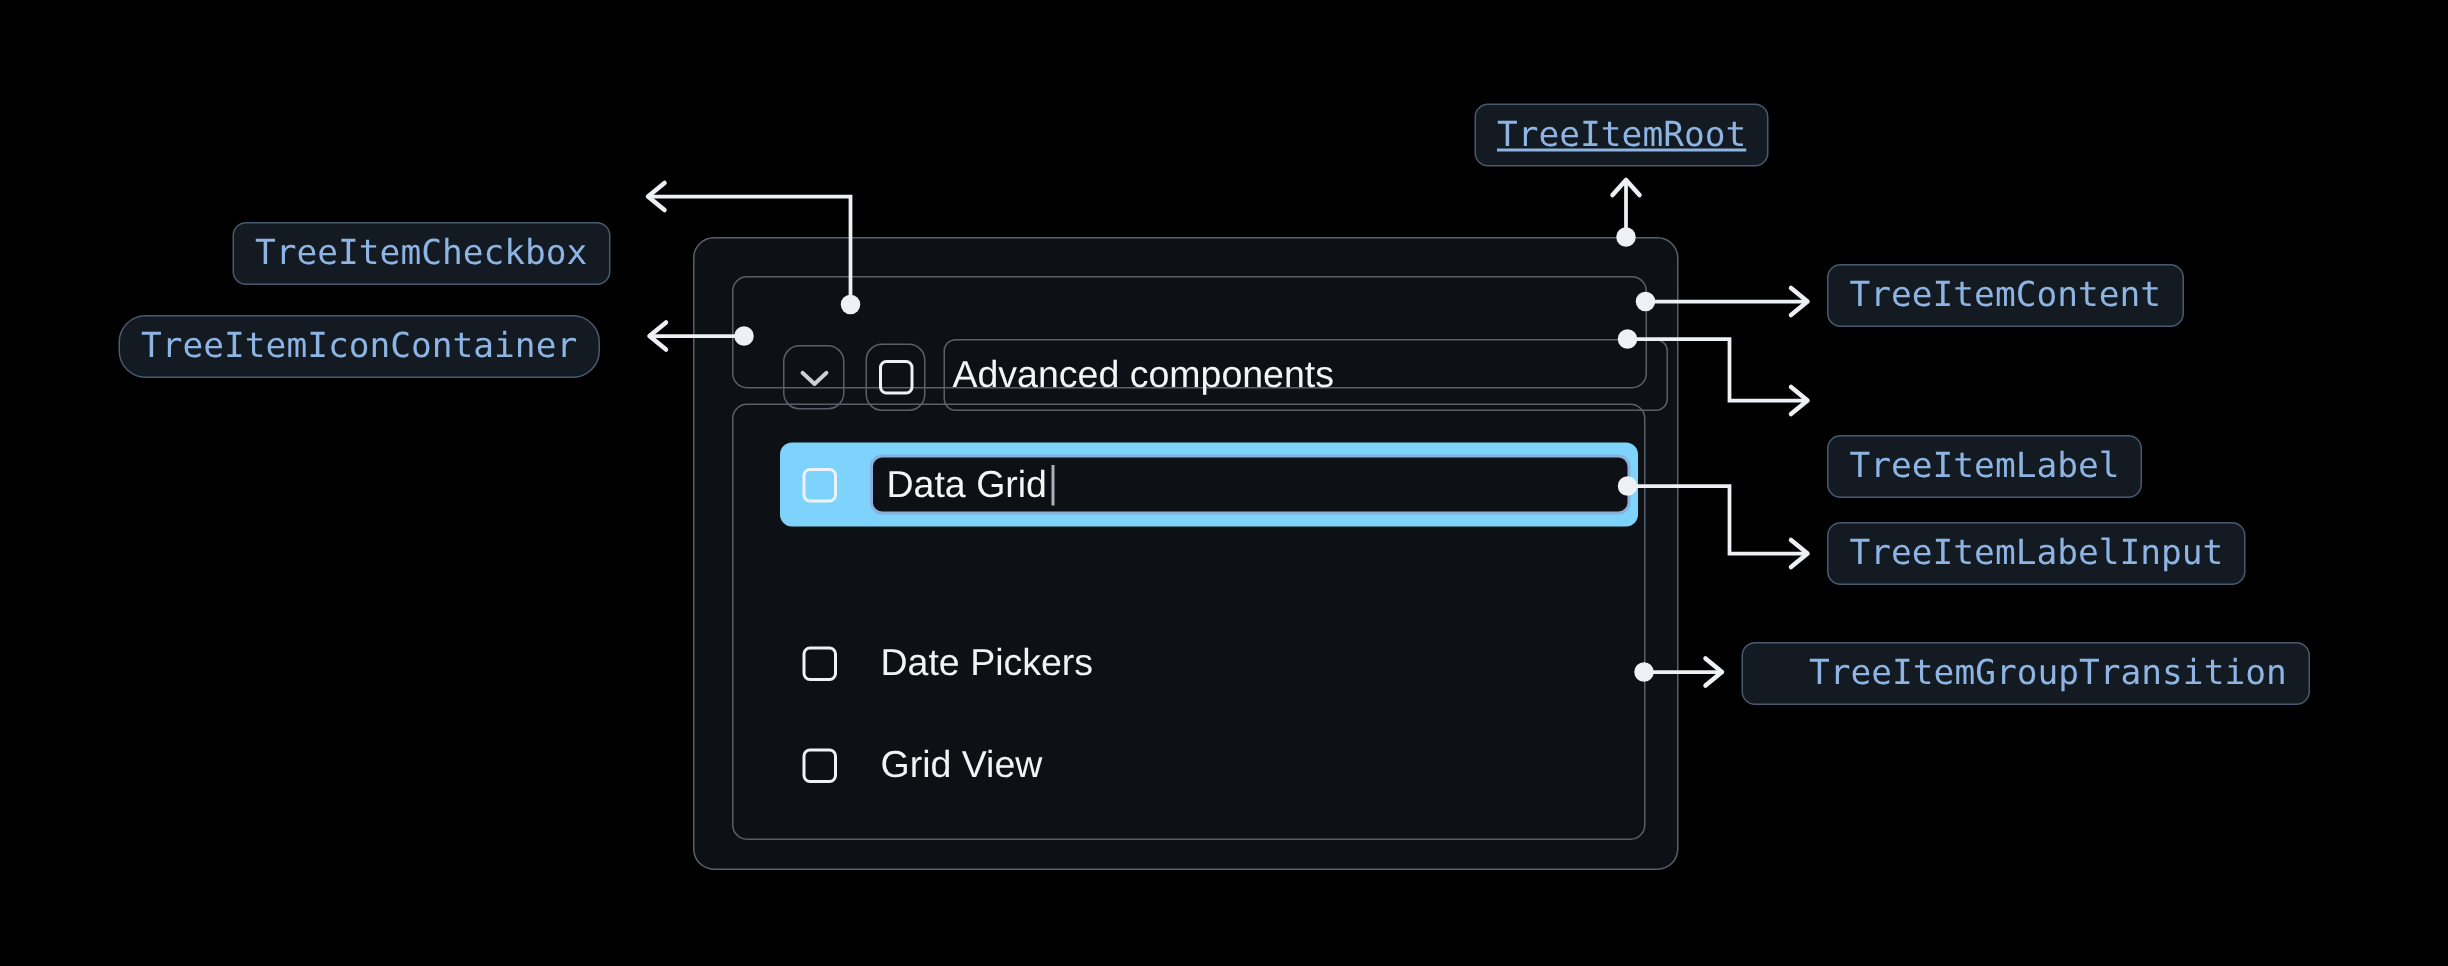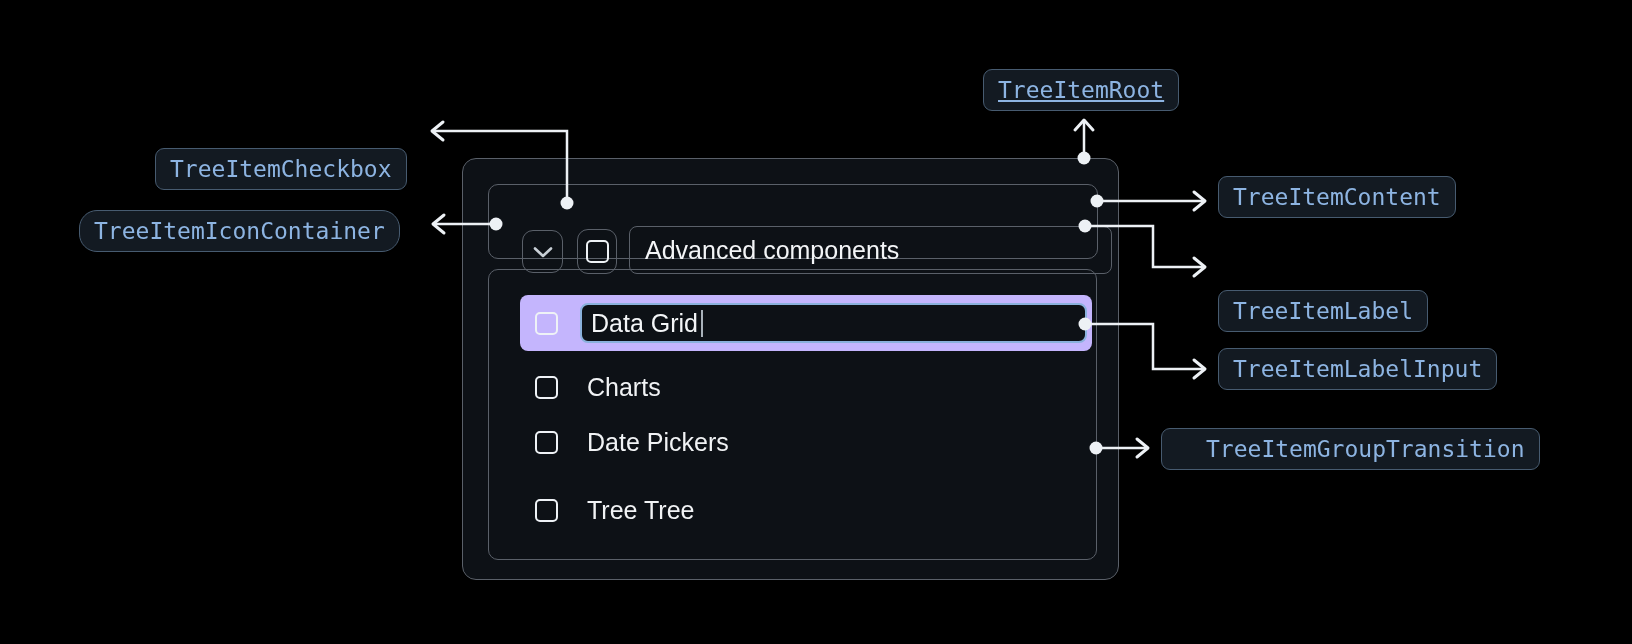--- a/index.html
+++ b/index.html
@@ -22,29 +22,29 @@
   .icon-container{position:absolute;left:33px;top:45px;width:41px;height:43px;
                   border:1.5px solid #5a6069;border-radius:11px;box-sizing:border-box;
                   display:flex;align-items:center;justify-content:center;}
   .checkbox-container{position:absolute;left:88px;top:44px;width:40px;height:45px;
                   border:1.5px solid #5a6069;border-radius:11px;box-sizing:border-box;
                   display:flex;align-items:center;justify-content:center;}
   .cb{width:23px;height:23px;border:2.5px solid #eef2f6;border-radius:5px;
       box-sizing:border-box;background:transparent;}
   .label-box{position:absolute;left:140px;top:41px;width:483px;height:48px;
              border:1.5px solid #5a6069;border-radius:8px;box-sizing:border-box;
-             display:flex;align-items:center;padding-left:15px;
+             display:flex;align-items:center;padding-left:5px;
              color:#f3f5f7;font-size:25px;text-align:right;}
   .group-box{position:absolute;left:25px;top:110px;width:609px;height:291px;
              border:1.5px solid #5a6069;border-radius:10px;box-sizing:border-box;}
   .row{position:absolute;left:31px;width:572px;height:56px;display:flex;
        align-items:center;border-radius:8px;box-sizing:border-box;}
   .row .cb{margin-left:15px;flex:none;}
   .row .item-label{margin-left:29px;color:#f1f3f5;font-size:25px;}
-  .row-editing{background:#c4b5fd;text-align:center;}
+  .row-editing{background:#7dd3fc;text-align:center;}
   .input-box{position:absolute;left:60px;top:8px;width:507px;height:40px;
              background:#0d1116;border:2px solid #8ab1dc;border-radius:8px;
              box-sizing:border-box;display:flex;align-items:center;padding-left:9px;
              color:#f3f5f7;font-size:25px;}
   .caret{width:2px;height:27px;background:#a9b2ba;margin-left:3px;}
 
   
   #overlay{position:absolute;left:0;top:0;width:1632px;height:644px;pointer-events:none;}
   #overlay path{stroke:#edf1f5;stroke-width:2.5;fill:none;}
   #overlay path.head{stroke-width:3;stroke-linecap:round;stroke-linejoin:round;}
@@ -76,33 +76,29 @@
     <div class="group-box">
 
       <div class="row row-editing" style="top:25px;">
         <span class="cb"></span>
         <div class="input-box">
           <span>Data Grid</span>
           <span class="caret"></span>
         </div>
       </div>
 
-      <div class="row" style="top:89px;">
-        <span class="cb"></span>
-        <span class="item-label">Charts</span>
-      </div>
 
       <div class="row" style="top:144px;">
         <span class="cb"></span>
         <span class="item-label">Date Pickers</span>
       </div>
 
       <div class="row" style="top:212px;">
         <span class="cb"></span>
-        <span class="item-label">Tree Tree</span>
+        <span class="item-label">Grid View</span>
       </div>
 
     </div>
   </div>
 
   <svg id="overlay">
 
     <path d="M1084 158 V122"></path>
     <path class="head" d="M1075 130 L1084 120 L1093 130"></path>
     <circle cx="1084" cy="158" r="6.5"></circle>

